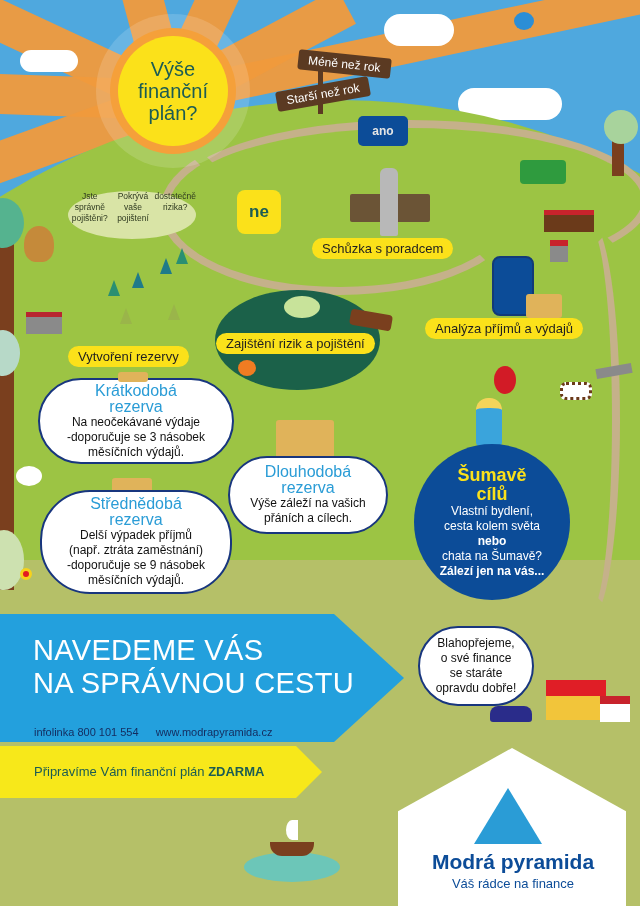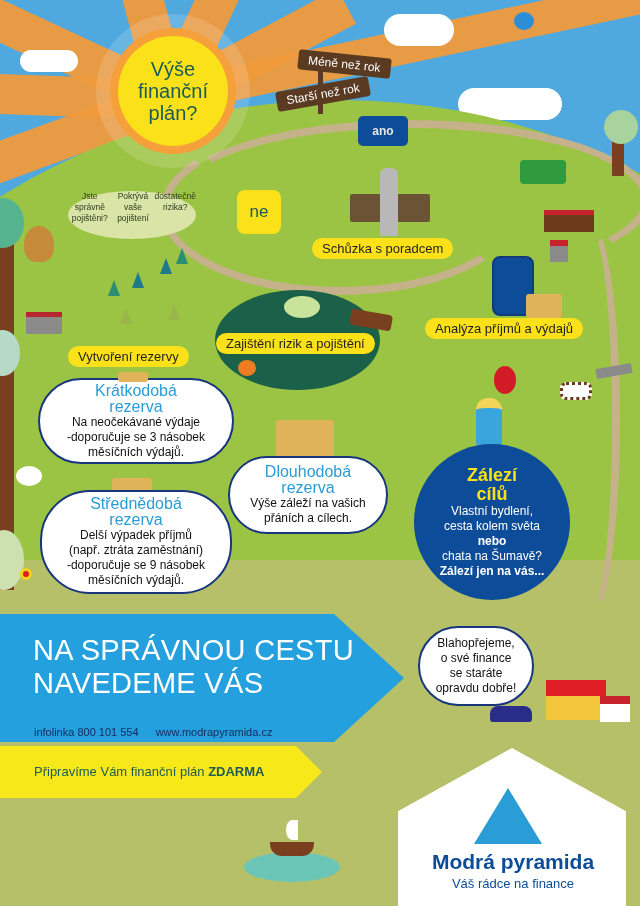--- a/index.html
+++ b/index.html
@@ -16,21 +16,21 @@
 
   .cloud-white { position: absolute; background: #fff; border-radius: 30px; }
 
   .sign { position: absolute; background: #5b3a22; color: #fff; font-size: 12px; padding: 3px 10px; border-radius: 3px; }
 
   .path { position: absolute; border: 8px solid #c5b18a; border-radius: 50%; }
 
   .ybadge { position: absolute; background: #fbe11a; color: #1f1f1f; font-size: 13px; padding: 3px 10px; border-radius: 12px; white-space: nowrap; }
 
   .box-ano { position: absolute; left: 358px; top: 116px; width: 50px; height: 30px; background: #0c4c98; color: #e5e5e5; font-weight: bold; font-size: 12px; display: flex; align-items: center; justify-content: center; border-radius: 5px; }
-  .box-ne { position: absolute; left: 237px; top: 190px; width: 44px; height: 44px; background: #fbe11a; color: #1c5c53; font-weight: normal; font-size: 17px; display: flex; align-items: center; justify-content: center; border-radius: 8px; }
+  .box-ne { position: absolute; left: 237px; top: 190px; width: 44px; height: 44px; background: #fbe11a; color: #1c5c53; font-weight: bold; font-size: 17px; display: flex; align-items: center; justify-content: center; border-radius: 8px; }
 
   .thought { position: absolute; left: 68px; top: 191px; width: 128px; height: 48px; background: #d9e4a6; border-radius: 50%; font-size: 8.5px; line-height: 11px; text-align: center; color: #2f3a20; display: flex; flex-direction: row; justify-content: center; }
 
   .pond { position: absolute; left: 215px; top: 290px; width: 165px; height: 100px; background: #1b6149; border-radius: 50%; }
 
   .cloud-bubble { position: absolute; background: #fff; border: 2px solid #18367e; border-radius: 40px; text-align: center; color: #111; font-size: 12px; line-height: 15px; display: flex; flex-direction: column; align-items: center; justify-content: center; }
   .cloud-bubble .title { color: #2a9cd6; font-size: 16px; line-height: 16px; }
 
   .goal { position: absolute; left: 414px; top: 444px; width: 156px; height: 156px; border-radius: 50%; background: #0c4c98; color: #fff; text-align: center; display: flex; flex-direction: column; align-items: center; justify-content: center; font-size: 12px; line-height: 15px; }
   .goal .gtitle { color: #fbe11a; font-weight: bold; font-size: 18px; line-height: 19px; }
@@ -166,21 +166,21 @@
 
 <div class="icon" style="left:276px; top:420px; width:58px; height:38px; background:#e0b35a; border-radius:3px;"></div>
 <div class="cloud-bubble" style="left:228px; top:456px; width:160px; height:78px; border-radius:40px;justify-content:center;">
   <div class="title">Dlouhodobá</div>
   <div class="title">rezerva</div>
   <div>Výše záleží na vašich</div>
   <div>přáních a cílech.</div>
 </div>
 
 <div class="goal">
-  <div class="gtitle">Zálezí</div>
+  <div class="gtitle">Šumavě</div>
   <div class="gtitle">cílů</div>
   <div>Vlastní bydlení,</div>
   <div>cesta kolem světa</div>
   <div style="font-weight:bold;">nebo</div>
   <div>chata na Šumavě?</div>
   <div style="font-weight:bold;">Zálezí jen na vás...</div>
 </div>
 
 <div class="cloud-bubble" style="left:418px; top:626px; width:116px; height:80px; border-radius:40px; font-size:12px; line-height:15px;">
   <div>Blahopřejeme,</div>
@@ -188,22 +188,22 @@
   <div>se staráte</div>
   <div>opravdu dobře!</div>
 </div>
 
 <div class="icon" style="left:546px; top:680px; width:60px; height:40px; background:#f2c53a; border-top:16px solid #e01e26;"></div>
 <div class="icon" style="left:600px; top:696px; width:30px; height:26px; background:#fff; border-top:8px solid #c8232c;"></div>
 <div class="icon" style="left:490px; top:706px; width:42px; height:16px; background:#2a2c8a; border-radius:8px 8px 3px 3px;"></div>
 
 <div class="arrow-blue">
   <div class="h1">
+    <div>NAVEDEME VÁS</div>
     <div>NA SPRÁVNOU CESTU</div>
-    <div>NAVEDEME VÁS</div>
   </div>
   <div class="contact">
     <span>infolinka 800 101 554</span>
     <span>www.modrapyramida.cz</span>
   </div>
 </div>
 
 <div class="arrow-yellow">
   <div class="txt">
     <span>Připravíme Vám finanční plán</span>

